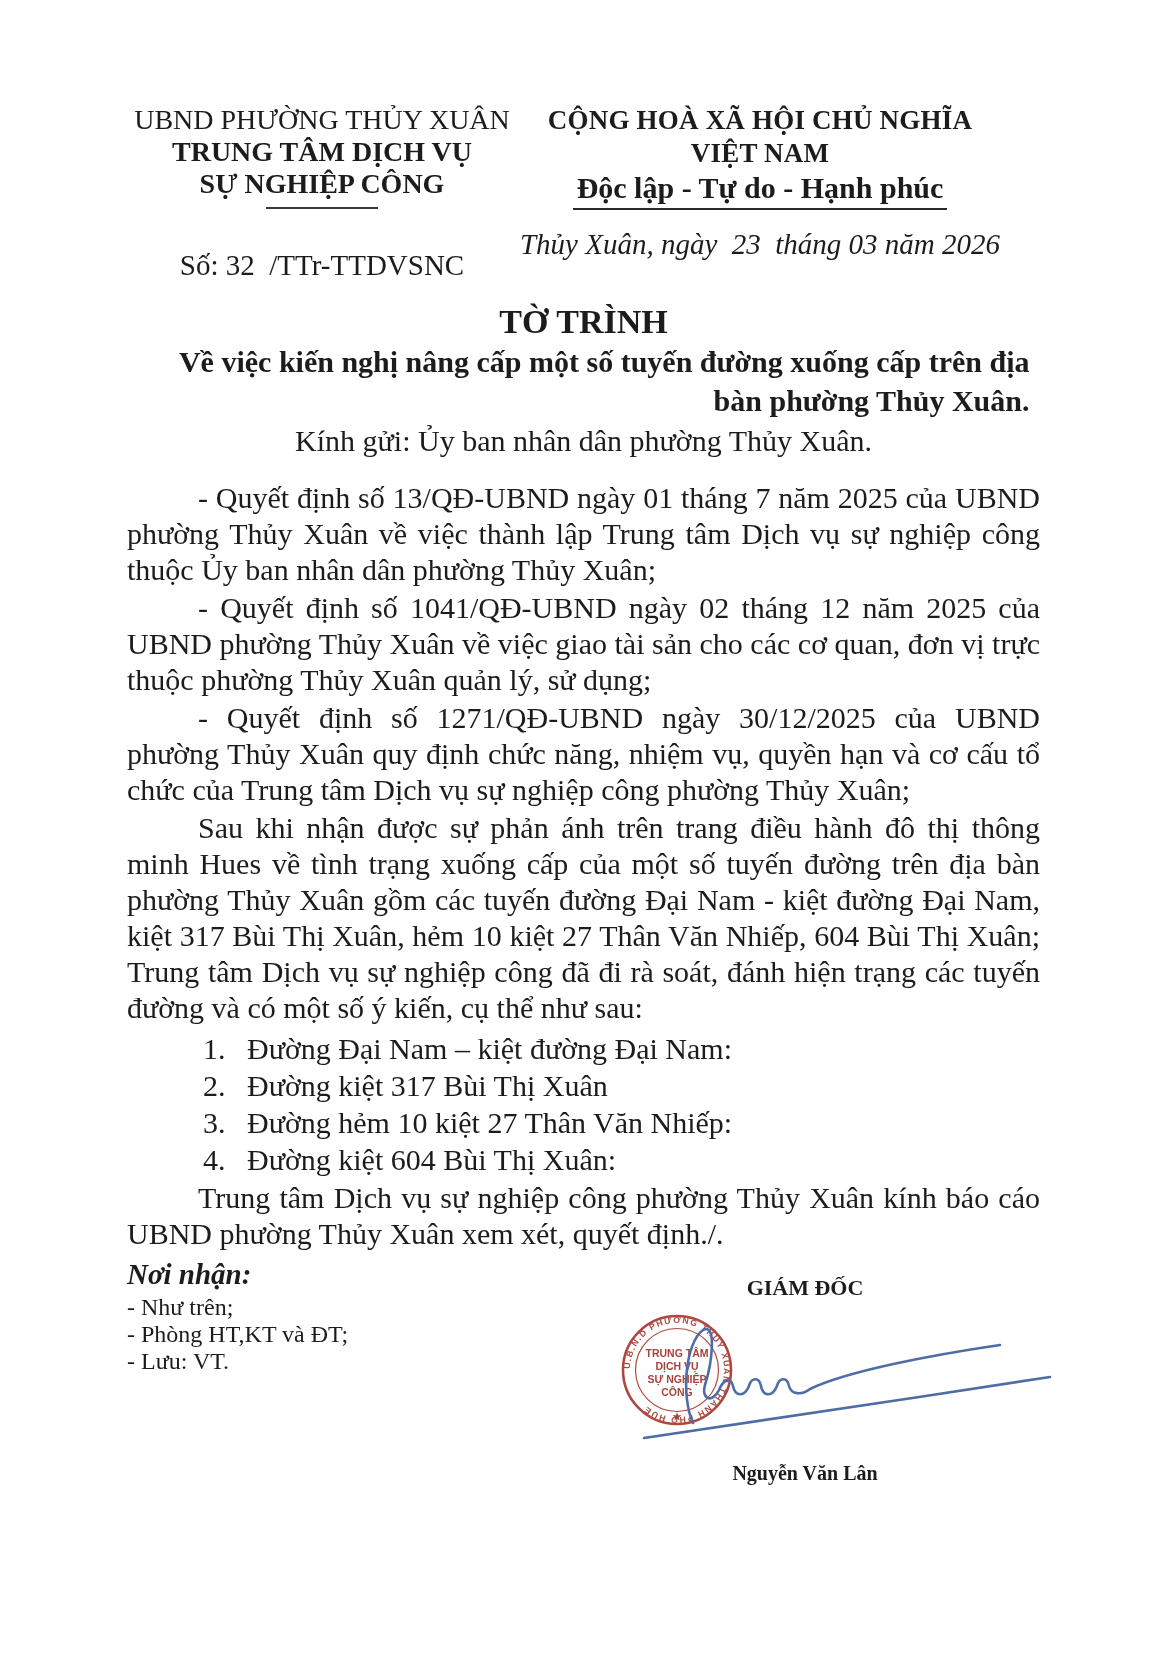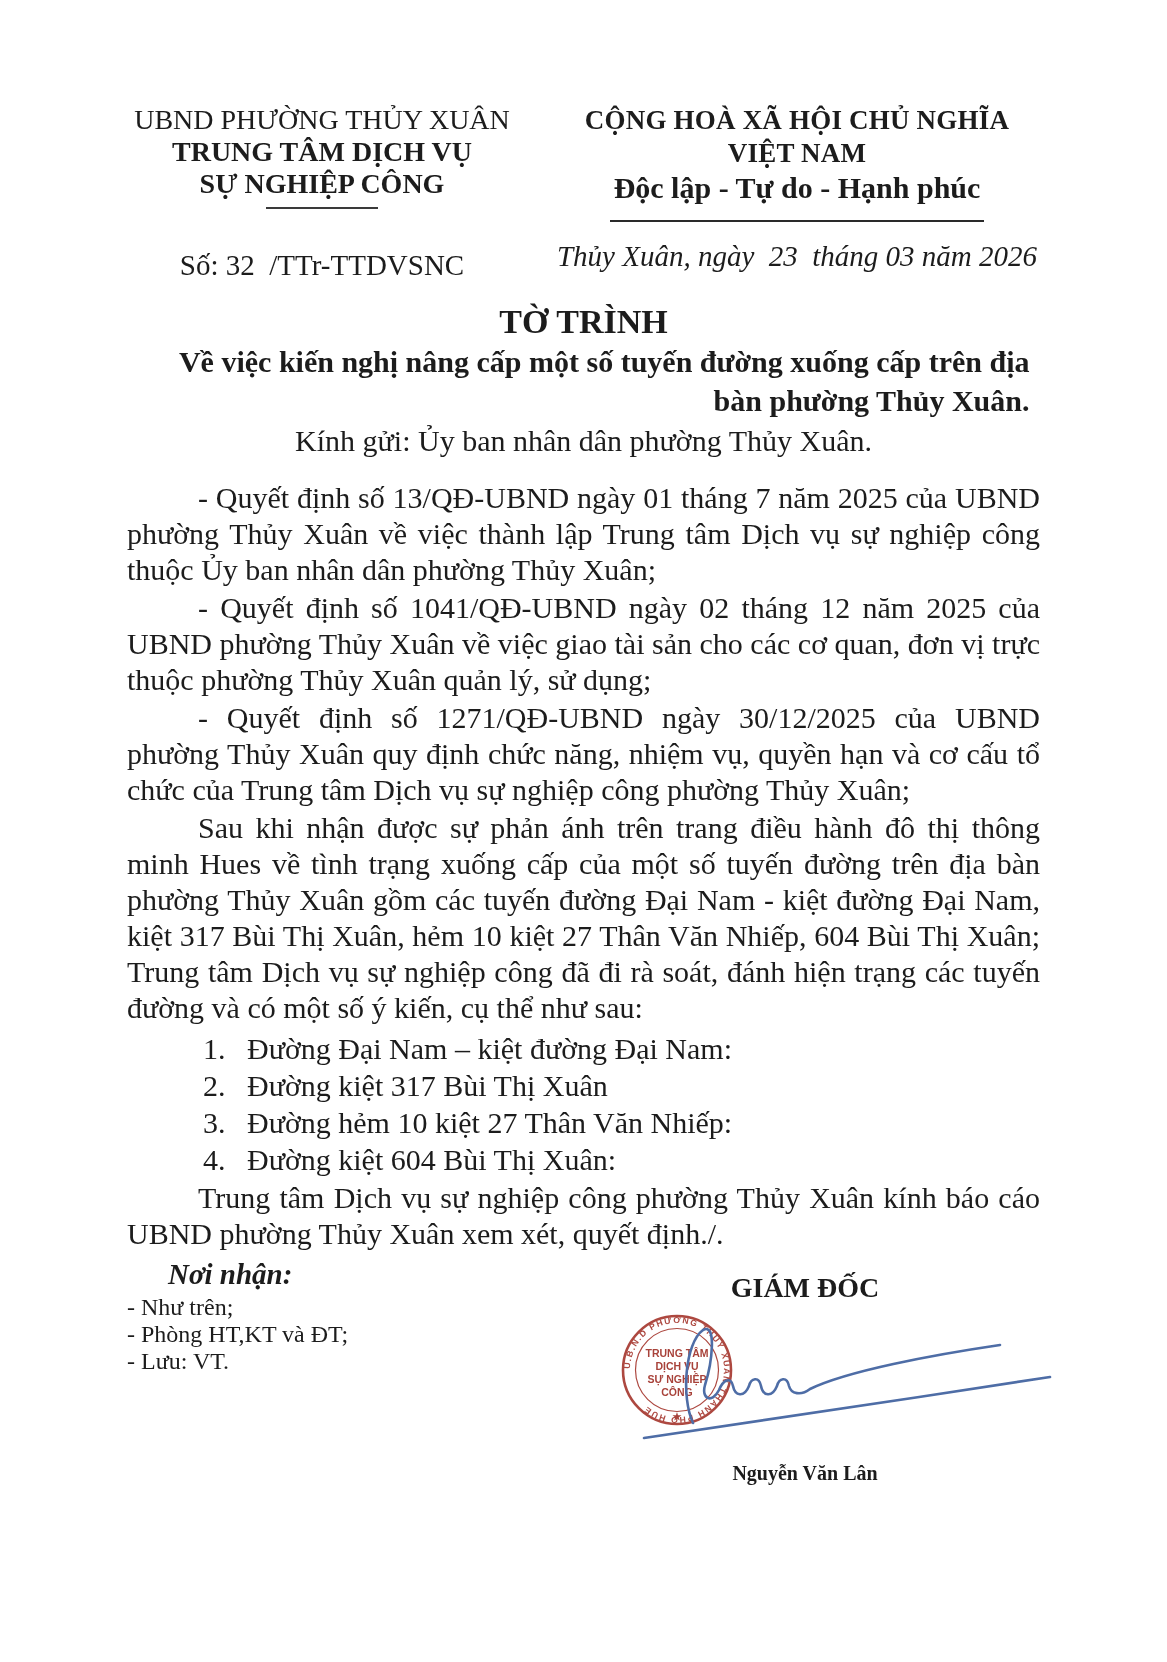--- a/index.html
+++ b/index.html
@@ -8,49 +8,49 @@
     width:1167px;height:1662px;
     margin:0 auto;
     background:#ffffff;
     box-sizing:border-box;
     padding:104px 127px 0 127px;
     font-family:"Liberation Serif","DejaVu Serif",serif;
     font-size:30px;line-height:36px;color:#1c1c1c;
     overflow:hidden;
   }
   
-  .hdr{display:flex;justify-content:space-between;align-items:flex-start;}
+  .hdr{display:flex;align-items:flex-start;}
   .hdr-left{width:390px;text-align:center;font-size:28px;line-height:32px;}
   .hdr-left .org-parent{font-size:28px;}
   .hdr-left .org-name{font-weight:bold;}
   .rule-short{width:112px;border-top:2px solid #3a3a3a;margin:7px auto 0 auto;height:0;}
   .doc-num{margin-top:40px;font-size:29px;white-space:pre-wrap;}
   .hdr-right{width:486px;text-align:center;}
   .nation{font-weight:bold;font-size:27px;line-height:33px;letter-spacing:.2px;}
   .motto{display:inline-block;font-weight:bold;font-size:30px;line-height:34px;
-         border-bottom:2px solid #2a2a2a;padding:0 4px 15px 4px;margin-top:1px;}
+         border-bottom:2px solid #2a2a2a;padding:0 4px 3px 4px;margin-top:1px;}
   .dateline{font-style:italic;font-size:29px;margin-top:16px;white-space:pre-wrap;}
   
   .doc-type{text-align:center;font-weight:bold;font-size:34px;line-height:38px;margin-top:22px;}
   .subject{text-align:right;font-weight:bold;font-size:30px;line-height:39px;
            max-width:892px;margin:1px auto 0 auto;}
   .salutation{text-align:center;margin-top:3px;}
   
   .body{margin-top:21px;}
   .body p{margin:2px 0 0 0;text-align:justify;text-indent:71px;}
   .road-list{margin:4px 0 0 76px;}
   .road-item{display:flex;line-height:37px;}
   .road-item .num{width:44px;flex:none;}
   .reco{margin-top:15px !important;}
   
   .foot{display:flex;justify-content:space-between;margin-top:6px;}
   .foot-left{font-size:24px;line-height:27px;}
-  .recip-label{font-size:29px;line-height:33px;font-weight:bold;font-style:italic;margin-bottom:3px;margin-left:41px;}
+  .recip-label{font-size:29px;line-height:33px;font-weight:bold;font-style:italic;margin-bottom:3px;}
   .foot-right{width:470px;text-align:center;}
-  .signer-title{font-weight:bold;font-size:28px;line-height:34px;margin-top:13px;}
+  .signer-title{font-weight:bold;font-size:22px;line-height:34px;margin-top:13px;}
   .sig-area{position:relative;height:150px;}
   .sig-area svg{position:absolute;left:-18px;top:-4px;overflow:visible;}
   .signer-name{font-weight:bold;font-size:20px;line-height:36px;}
   .stamp-center-text{font-family:"Liberation Sans",sans-serif;font-weight:bold;}
   .stamp-ring-text{font-family:"Liberation Sans",sans-serif;font-weight:bold;}
 </style>
 </head>
 <body>
 
 <div class="page">

